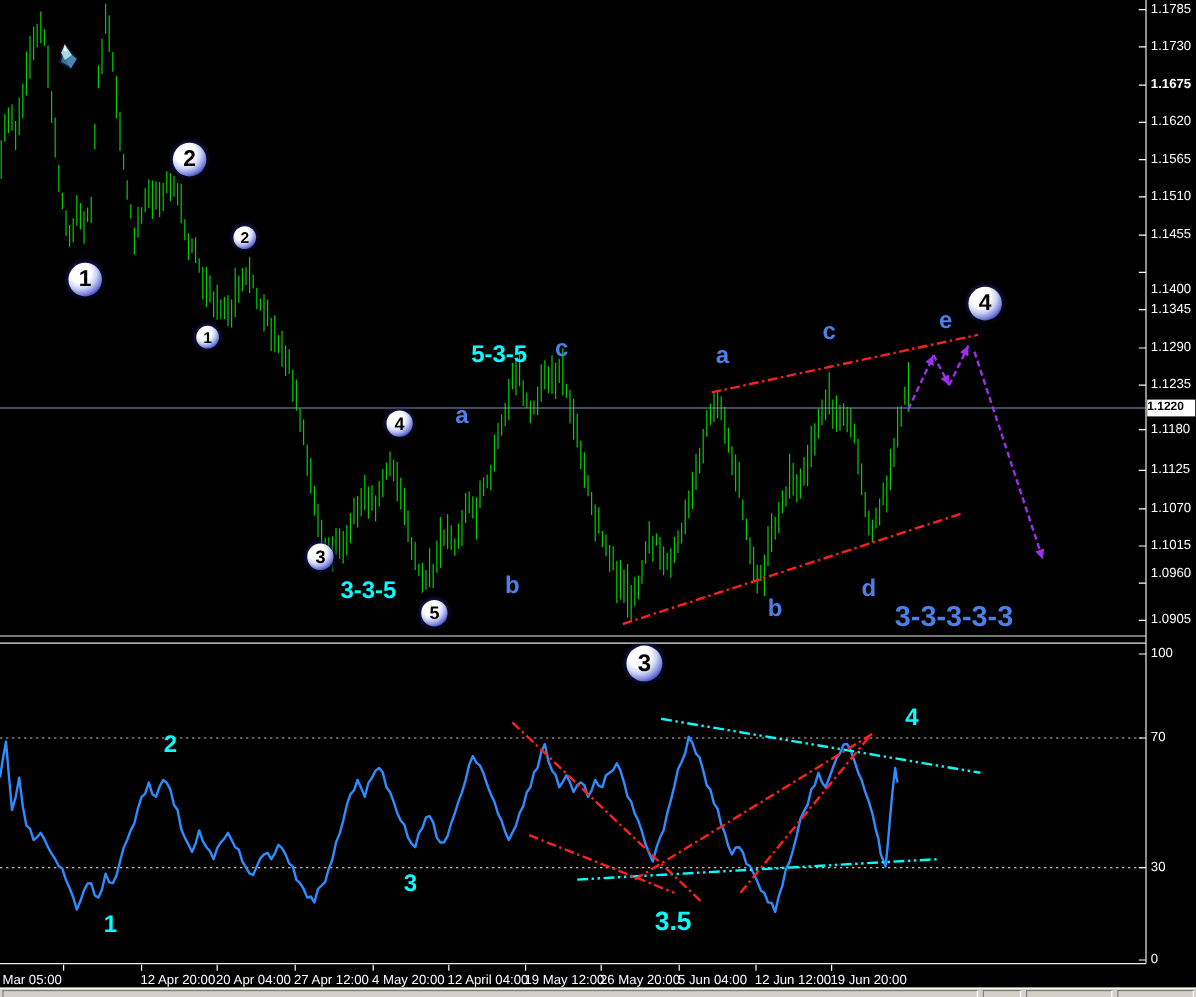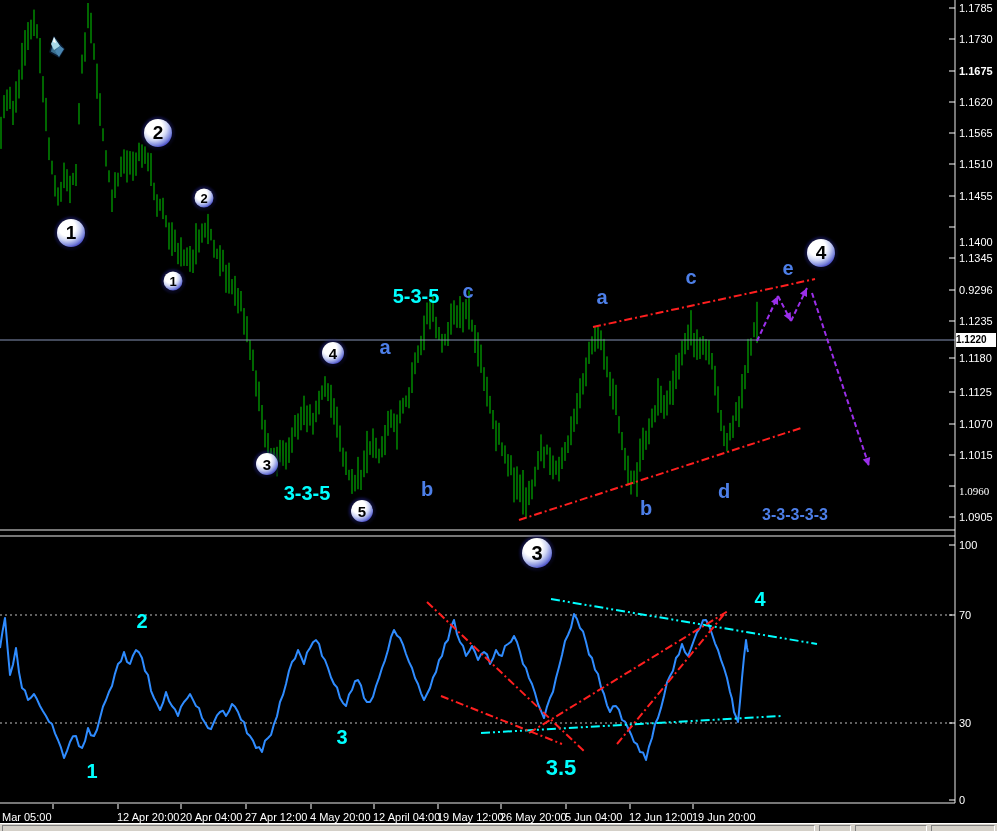--- a/index.html
+++ b/index.html
@@ -346,27 +346,27 @@
   <div id="price-axis">
       <div class="axis-price-label" style="top: 8px;">1.1785</div>
       <div class="axis-price-label" style="top: 39px;">1.1730</div>
       <div class="axis-price-label" style="top: 71px; font-weight: bold;">1.1675</div>
       <div class="axis-price-label" style="top: 102px;">1.1620</div>
       <div class="axis-price-label" style="top: 133px;">1.1565</div>
       <div class="axis-price-label" style="top: 164px;">1.1510</div>
       <div class="axis-price-label" style="top: 196px;">1.1455</div>
       <div class="axis-price-label" style="top: 242px;">1.1400</div>
       <div class="axis-price-label" style="top: 258px;">1.1345</div>
-      <div class="axis-price-label" style="top: 290px;">0.9296</div>
+      <div class="axis-price-label" style="top: 290px;">1.1290</div>
       <div class="axis-price-label" style="top: 321px;">1.1235</div>
       <div class="axis-price-label" style="top: 358px;">1.1180</div>
       <div class="axis-price-label" style="top: 392px;">1.1125</div>
       <div class="axis-price-label" style="top: 424px;">1.1070</div>
       <div class="axis-price-label" style="top: 455px;">1.1015</div>
-      <div class="axis-price-label" style="top: 491px; font-family: Liberation Serif, serif;">1.0960</div>
+      <div class="axis-price-label" style="top: 478px;">1.0960</div>
       <div class="axis-price-label" style="top: 517px;">1.0905</div>
     </div>
   <div id="osc-axis">
       <div class="axis-osc-label" style="top: 545px;">100</div>
       <div class="axis-osc-label" style="top: 615px;">70</div>
       <div class="axis-osc-label" style="top: 723px;">30</div>
       <div class="axis-osc-label" style="top: 800px;">0</div>
     </div>
   <div id="time-axis">
       <div class="time-label" style="left: 2px;">Mar 05:00</div>
@@ -403,21 +403,21 @@
       <div class="lbl cyan" style="left: 532px; top: 768px; font-size: 22px; margin-left: 29px;">3.5</div>
       <div class="lbl cyan" style="left: 760px; top: 599px; font-size: 20px;">4</div>
       <div class="lbl blue" style="left: 385px; top: 347px; font-size: 20px;">a</div>
       <div class="lbl blue" style="left: 468px; top: 291px; font-size: 20px;">c</div>
       <div class="lbl blue" style="left: 427px; top: 489px; font-size: 20px;">b</div>
       <div class="lbl blue" style="left: 602px; top: 297px; font-size: 20px;">a</div>
       <div class="lbl blue" style="left: 691px; top: 277px; font-size: 20px;">c</div>
       <div class="lbl blue" style="left: 788px; top: 268px; font-size: 20px;">e</div>
       <div class="lbl blue" style="left: 646px; top: 508px; font-size: 20px;">b</div>
       <div class="lbl blue" style="left: 724px; top: 491px; font-size: 20px;">d</div>
-      <div class="lbl blue" style="left: 795px; top: 515px; font-size: 16px;">3-3-3-3-3</div>
+      <div class="lbl blue" style="left: 795px; top: 515px; font-size: 24px;">3-3-3-3-3</div>
     </div>
 
   <div class="cursor-wrap">
     <svg width="24" height="30" viewBox="0 0 24 30">
       <polygon points="10,1 20,13 15,21 6,16" fill="#3a6f8f" stroke="#0a1a30" stroke-width="1.5"></polygon>
       <polygon points="10,1 16,10 10,14 7,8" fill="#a8d8e8"></polygon>
       <polygon points="16,10 20,13 15,21 11,15" fill="#4a86b0"></polygon>
       <polygon points="10,1 12,7 9,6" fill="#ffffff"></polygon>
     </svg>
   </div>

